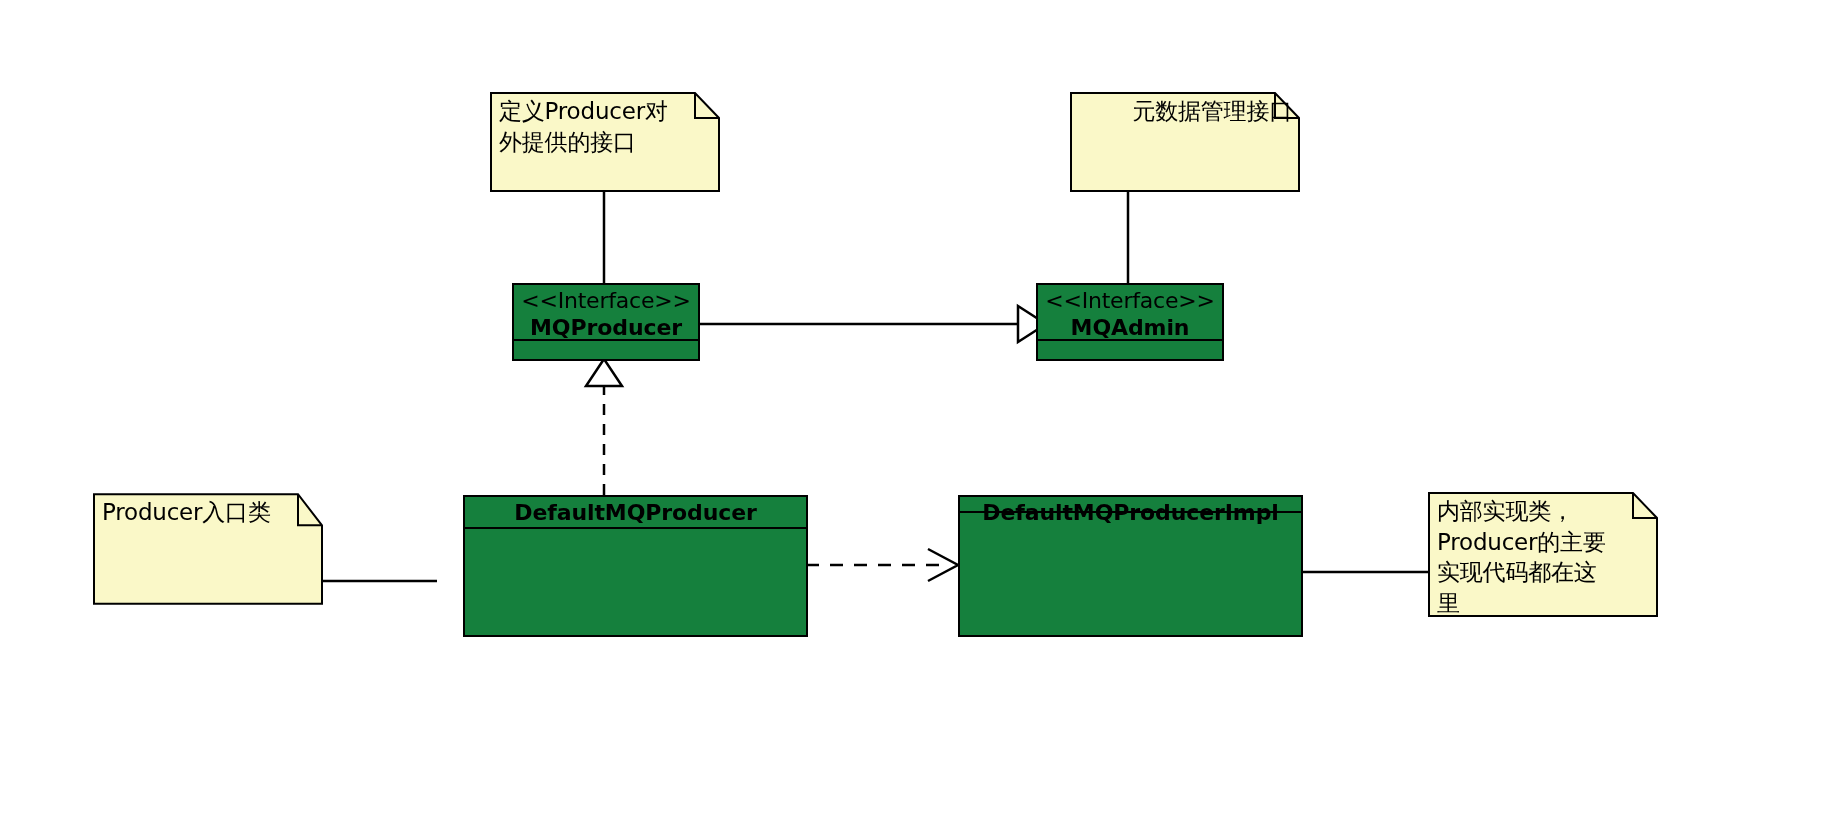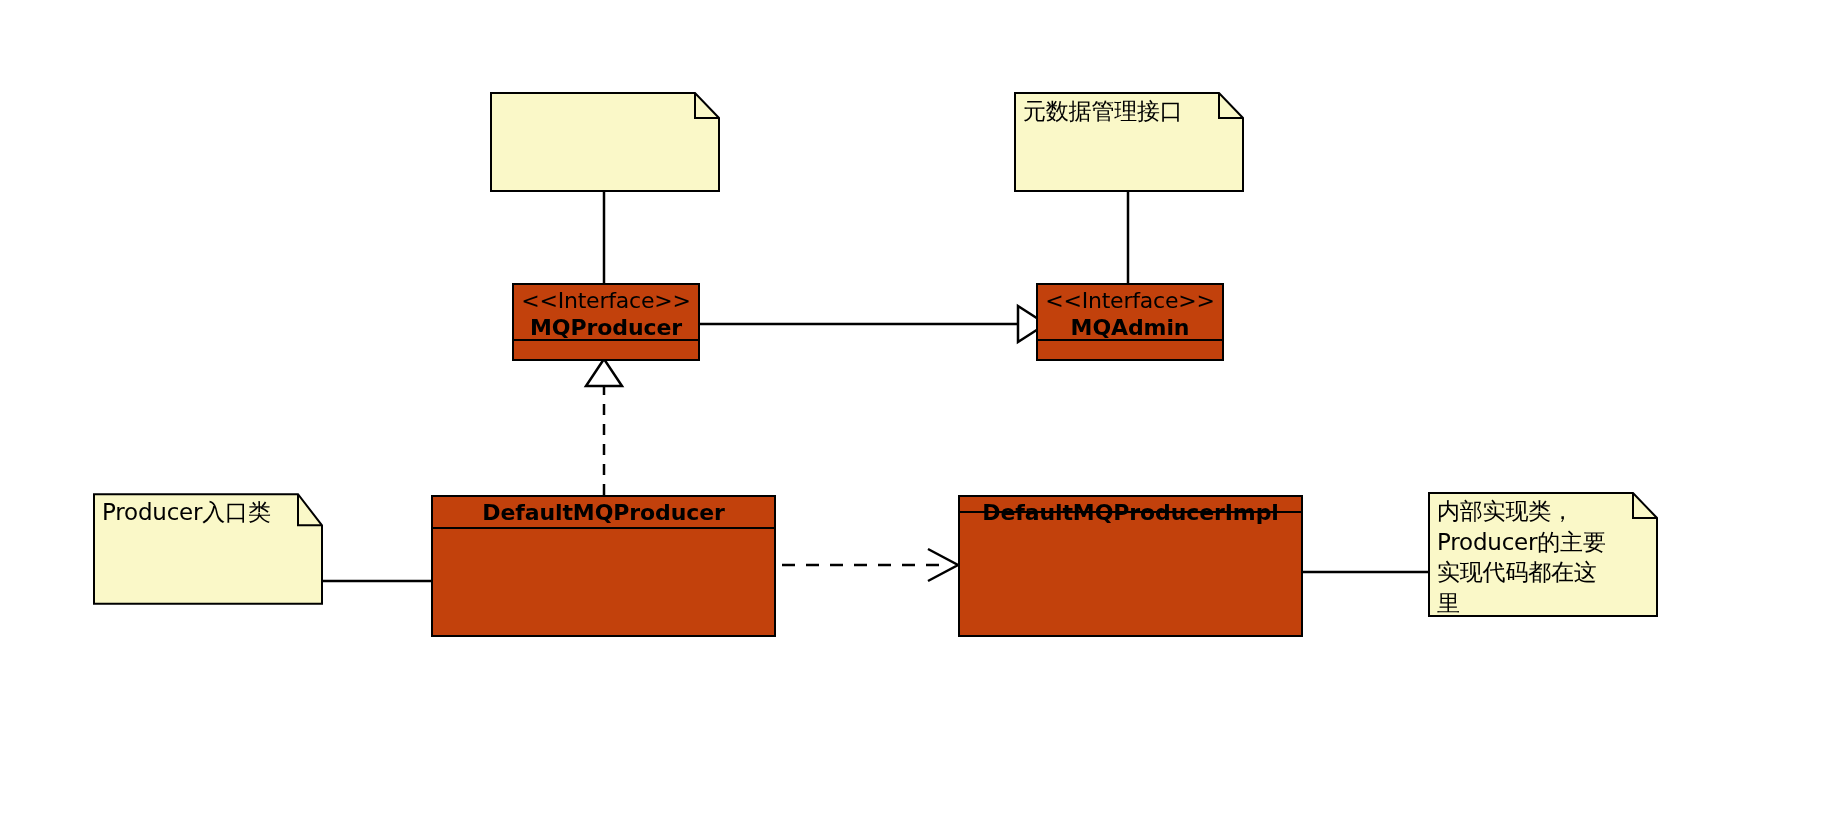--- a/index.html
+++ b/index.html
@@ -20,21 +20,21 @@
   #diagram-svg {
     position: absolute;
     left: 0;
     top: 0;
     width: 1834px;
     height: 824px;
   }
   
   .uml-box {
     position: absolute;
-    background: #c2410c;
+    background: #15803d;
     border: 2px solid #000000;
     box-sizing: border-box;
   }
   .uml-header {
     border-bottom: 2px solid #000000;
     text-align: center;
     box-sizing: border-box;
     padding: 3px 6px 5px 6px;
     line-height: 1.22;
     color: #000000;
@@ -103,23 +103,25 @@
 
     <line x1="782" y1="565" x2="945" y2="565" stroke="#000000" stroke-width="2.5" stroke-dasharray="13,11"></line>
     <polyline points="928,549 958,565 928,581" fill="none" stroke="#000000" stroke-width="2.5" stroke-linecap="butt" stroke-linejoin="miter"></polyline>
   </svg>
 
   <div class="note" style="left:490px; top:92px; width:230px; height:100px;">
     <svg class="note-svg" viewBox="0 0 230 100" preserveAspectRatio="none" xmlns="http://www.w3.org/2000/svg">
       <path d="M1,1 L205,1 L229,26 L229,99 L1,99 Z" fill="#faf8c8" stroke="#000000" stroke-width="2" vector-effect="non-scaling-stroke"></path>
       <path d="M205,1 L205,26 L229,26" fill="none" stroke="#000000" stroke-width="2" vector-effect="non-scaling-stroke"></path>
     </svg>
+    <div class="note-text">定义Producer对
+外提供的接口</div>
   </div>
 
-  <div class="note" style="left:1014px; top:92px; width:230px; height:100px;">
+  <div class="note" style="left:1070px; top:92px; width:230px; height:100px;text-align:right;">
     <svg class="note-svg" viewBox="0 0 230 100" preserveAspectRatio="none" xmlns="http://www.w3.org/2000/svg">
       <path d="M1,1 L205,1 L229,26 L229,99 L1,99 Z" fill="#faf8c8" stroke="#000000" stroke-width="2" vector-effect="non-scaling-stroke"></path>
       <path d="M205,1 L205,26 L229,26" fill="none" stroke="#000000" stroke-width="2" vector-effect="non-scaling-stroke"></path>
     </svg>
     <div class="note-text">元数据管理接口</div>
   </div>
 
   <div class="uml-box" style="left:512px; top:283px; width:188px; height:78px;">
     <div class="uml-header" style="height:56px;">
       <span class="uml-stereotype">&lt;&lt;Interface&gt;&gt;</span>
@@ -137,21 +139,21 @@
   </div>
 
   <div class="note" style="left:93px; top:493px; width:230px; height:112px;">
     <svg class="note-svg" viewBox="0 0 230 90" preserveAspectRatio="none" xmlns="http://www.w3.org/2000/svg">
       <path d="M1,1 L205,1 L229,26 L229,89 L1,89 Z" fill="#faf8c8" stroke="#000000" stroke-width="2" vector-effect="non-scaling-stroke"></path>
       <path d="M205,1 L205,26 L229,26" fill="none" stroke="#000000" stroke-width="2" vector-effect="non-scaling-stroke"></path>
     </svg>
     <div class="note-text">Producer入口类</div>
   </div>
 
-  <div class="uml-box" style="left:431px; top:495px; width:345px; height:142px;">
+  <div class="uml-box" style="left:463px; top:495px; width:345px; height:142px;">
     <div class="uml-header" style="height:32px;">
       <span class="uml-name">DefaultMQProducer</span>
     </div>
     <div class="uml-body" style="height:106px;"></div>
   </div>
 
   <div class="uml-box" style="left:958px; top:495px; width:345px; height:142px;">
     <div class="uml-header" style="height:16px;">
       <span class="uml-name">DefaultMQProducerImpl</span>
     </div>

